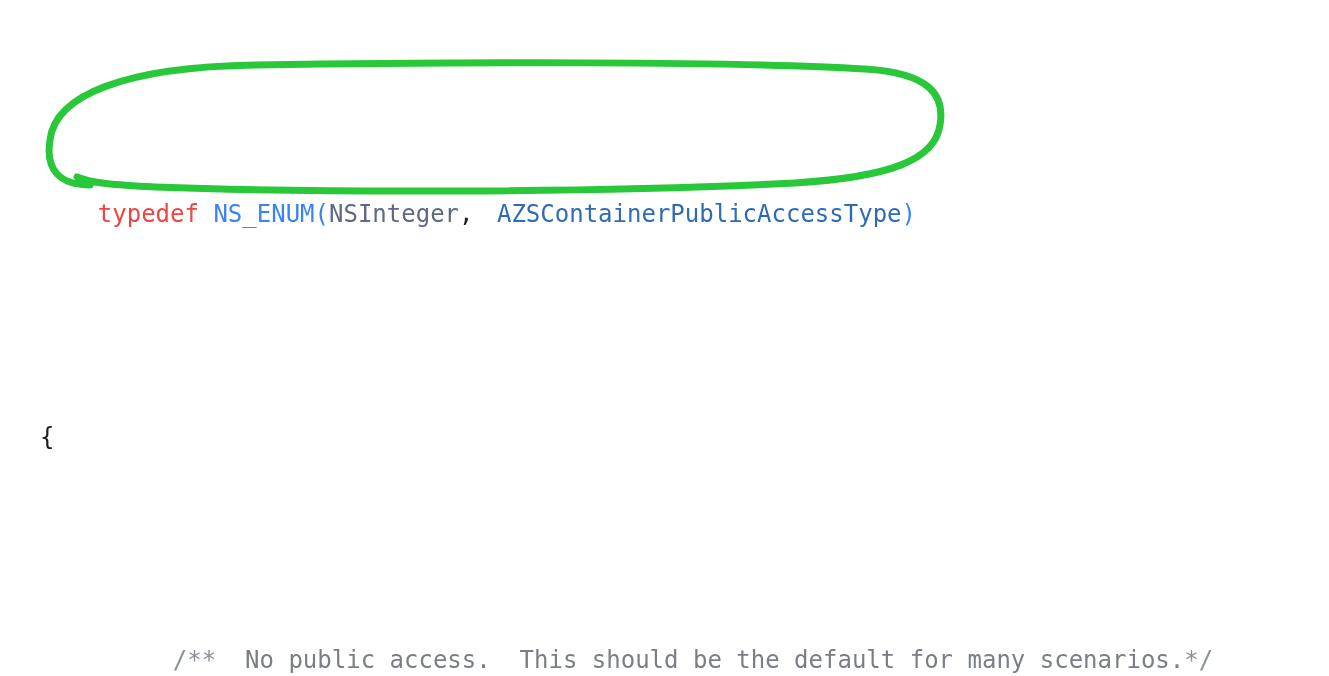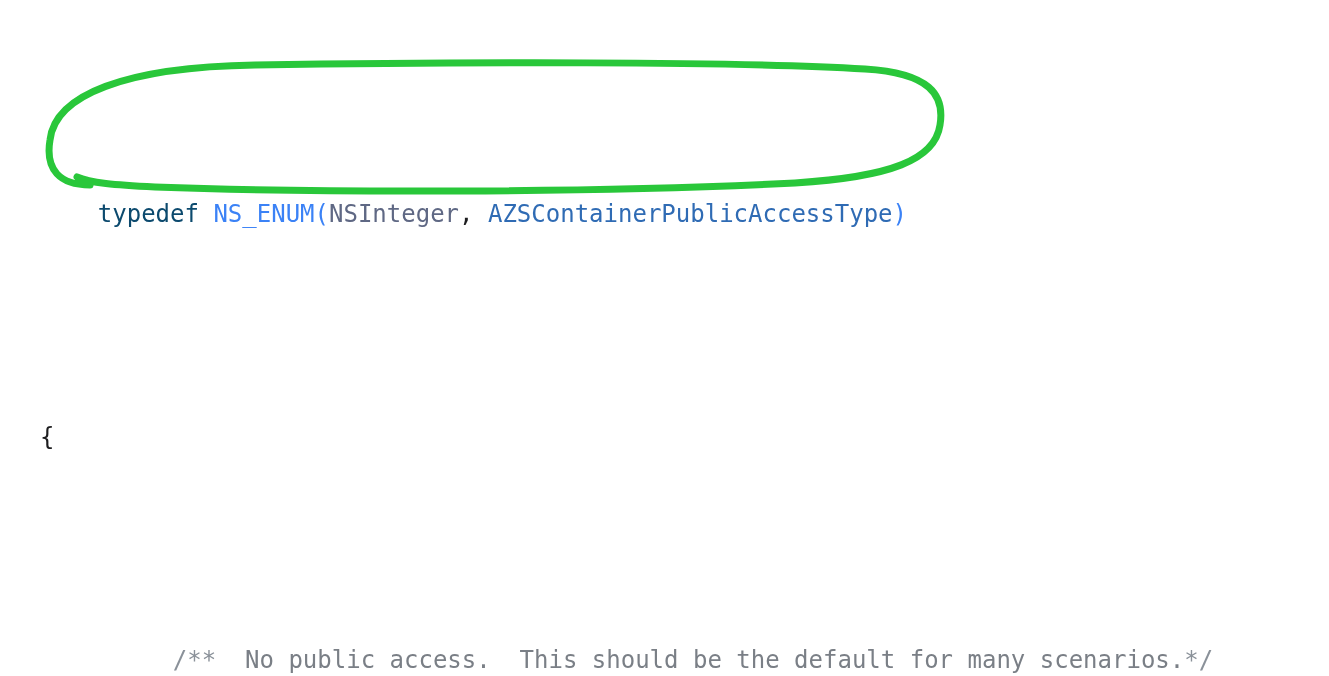--- a/index.html
+++ b/index.html
@@ -12,24 +12,24 @@
     line-height: 1.55;
     color: #1d1d1f;
     overflow: hidden;
   }
   .editor {
     position: relative;
     padding: 10px 0 0 10px;
     white-space: pre;
   }
   .line { position: relative; display: block; min-height: 37px; padding-left: 30px;}
-  .kw   { color: #0c4a6e; }       
+  .kw   { color: #ef4444; }       
   .fn   { color: #3b82f6; }       
   .type { color: #5f6884; text-align: center; }       
-  .enum { color: #2f6bb4; }       
+  .enum { color: #2f6bb4; margin-left: 9px; }       
   .cm   { color: #8a9199; }       
   .cm2  { color: #7a7f86; }
   .annot {
     position: absolute;
     pointer-events: none;
   }
   .brace { padding-left: 30px; }
   .indent1 { padding-left: 105px; }
 </style>
 </head>

